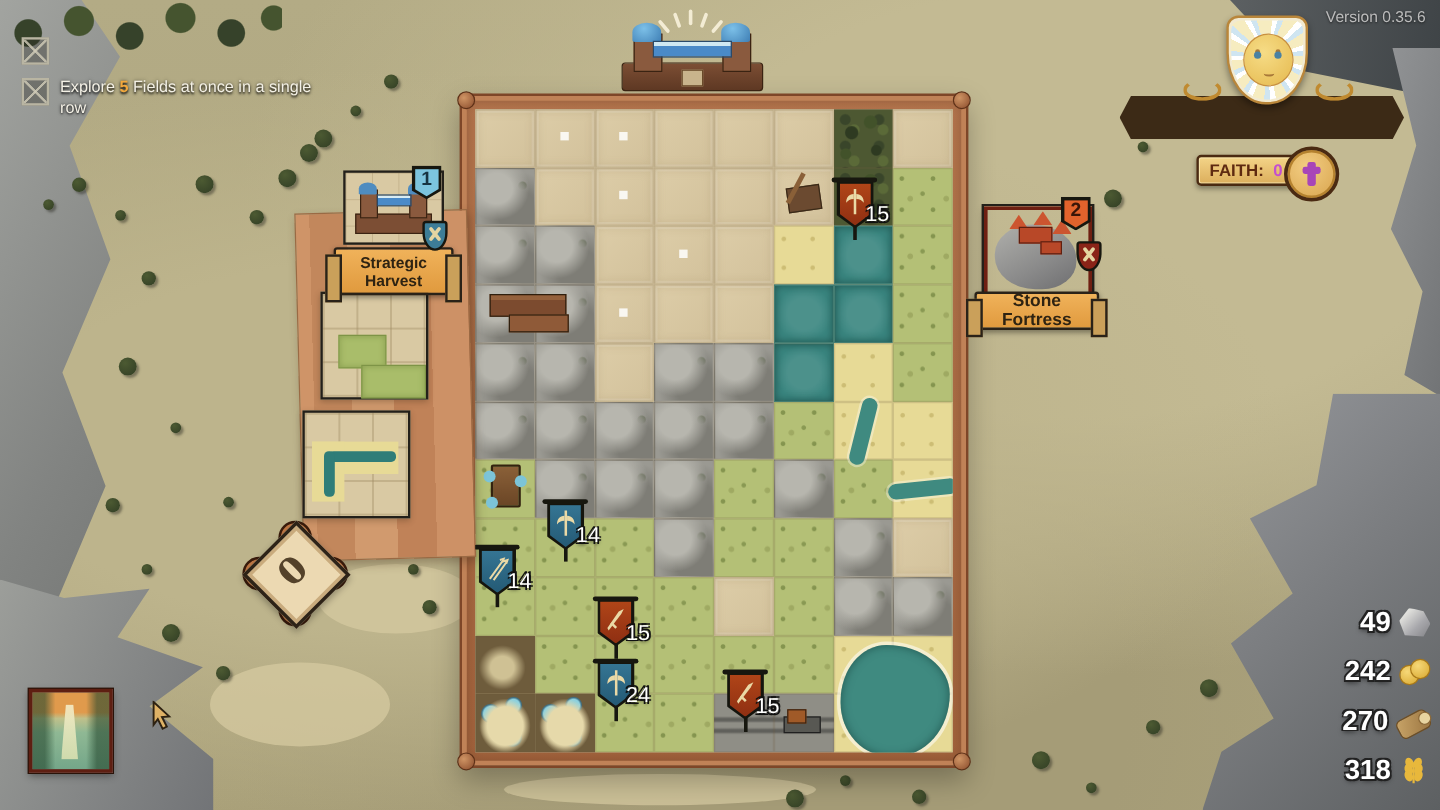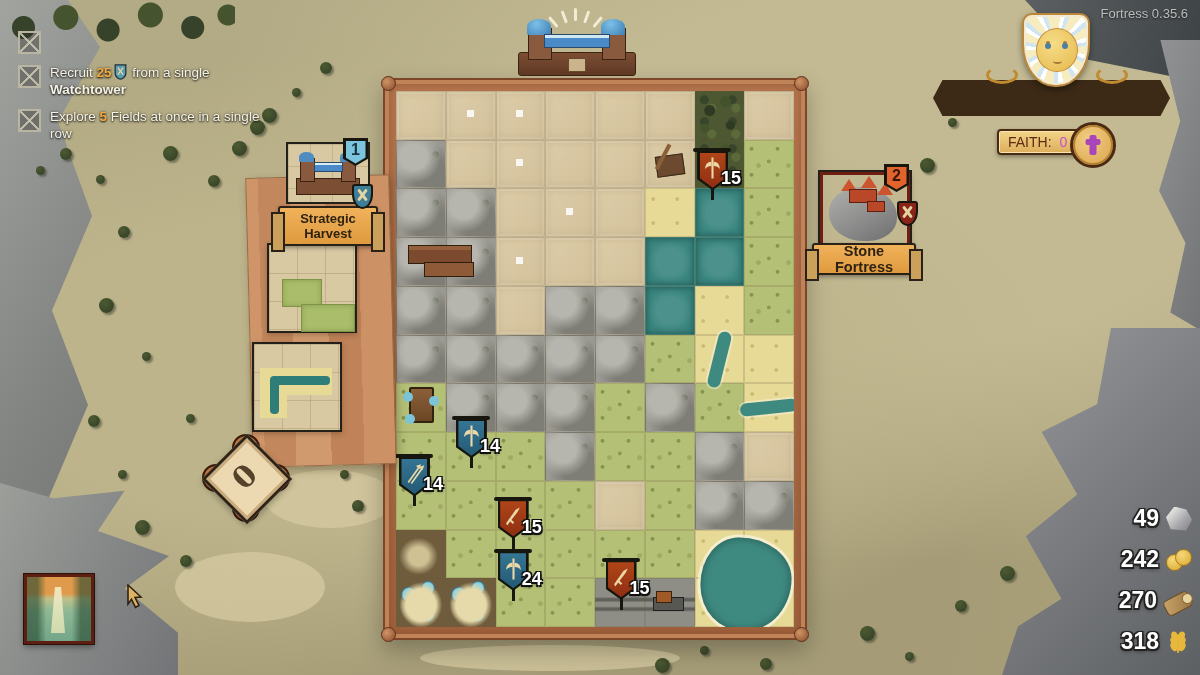--- a/index.html
+++ b/index.html
@@ -87,21 +87,21 @@
   .board-banner{position:absolute;width:34px;height:52px;z-index:5;}
   .board-banner .pole{position:absolute;left:-3px;top:0;width:38px;height:4px;background:#17170f;border-radius:2px;}
   .board-banner .stick{position:absolute;left:15px;top:38px;width:3px;height:14px;background:#17170f;}
   .board-banner .pennant{position:absolute;left:1px;top:2px;width:31px;height:40px;background:#15150e;
     clip-path:polygon(0 0,100% 0,100% 72%,50% 100%,0 72%);}
   .board-banner .pennant::before{content:'';position:absolute;inset:2.5px;clip-path:polygon(0 0,100% 0,100% 72%,50% 100%,0 72%);}
   .banner-blue .pennant::before{background:linear-gradient(#357593,#245a75);}
   .banner-red .pennant::before{background:linear-gradient(#b14категор518,#8f2f12);}
   .banner-red .pennant::before{background:linear-gradient(#b04518,#8f2f12);}
   .board-banner .picon{position:absolute;left:5px;top:5px;width:21px;height:26px;z-index:2;}
-  .board-banner .bval{position:absolute;left:25px;top:20px;font-size:18px;font-weight:bold;color:#fff;z-index:3;
+  .board-banner .bval{position:absolute;left:25px;top:20px;font-size:18px;font-weight:normal;color:#fff;z-index:3;
     text-shadow:-1.5px -1.5px 0 #111,1.5px -1.5px 0 #111,-1.5px 1.5px 0 #111,1.5px 1.5px 0 #111,0 2px 3px rgba(0,0,0,.6);}
   
   .pav-build{left:512px;top:18px;width:128px;height:60px;}
   .pav-platform{position:absolute;left:6px;top:34px;width:116px;height:22px;background:linear-gradient(#7c4e34,#5e3823);border-radius:3px;border:1px solid #3a2312;}
   .pav-tower{position:absolute;top:10px;width:22px;height:30px;background:#8a5a3e;border:1px solid #3a2312;}
   .pav-tower::before{content:'';position:absolute;left:-2px;top:-10px;width:24px;height:16px;border-radius:50% 50% 10% 10%;background:radial-gradient(circle at 40% 30%,#7cc0e8,#3f7fb5);}
   .pav-band{position:absolute;left:32px;top:16px;width:64px;height:12px;background:linear-gradient(#cfe8f2 0 28%,#4a8ac8 28%);border:1px solid #2a4a6a;}
   .pav-steps{position:absolute;left:56px;top:40px;width:16px;height:12px;background:#c9b48c;border:1px solid #6a4a2a;}
   .burst span{position:absolute;left:62px;top:-4px;width:3px;height:13px;background:#f3ecd4;border-radius:2px;transform-origin:50% 100%;}
   
@@ -130,21 +130,21 @@
   .sun-mouth{position:absolute;left:16px;top:29px;width:9px;height:4px;border-bottom:2px solid #a87838;border-radius:50%;}
   .scroll-orn{position:absolute;width:26px;height:12px;border:3px solid #c08a30;border-top-color:rgba(0,0,0,0);border-radius:50%;z-index:3;}
   .score-bar{left:933px;top:80px;width:237px;height:36px;z-index:2;}
   .score-outer{position:absolute;inset:0;background:#3c2a16;clip-path:polygon(0 50%,4% 0,96% 0,100% 50%,96% 100%,4% 100%);}
   .score-inner{position:absolute;inset:3px;background:#c9a261;clip-path:polygon(0 50%,4.4% 0,95.6% 0,100% 50%,95.6% 100%,4.4% 100%);overflow:hidden;}
   .score-fill{position:absolute;left:0;top:0;bottom:0;background:linear-gradient(#8ed4f0,#5cb4dc);}
   .score-content{position:absolute;inset:0;display:flex;align-items:center;justify-content:center;gap:7px;}
   .score-text{font-size:20px;font-weight:bold;color:#20324a;letter-spacing:1px;}
   .faith{left:997px;top:129px;display:flex;align-items:center;z-index:2;}
   .faith-plate{background:linear-gradient(#f3d488,#dcae5c);border:2px solid #4a2a12;border-radius:4px;padding:3px 26px 3px 9px;
-    box-shadow:inset 0 0 0 1px #f8e6b0,0 2px 4px rgba(0,0,0,.35);font-size:14px;font-weight:normal;}
+    box-shadow:inset 0 0 0 1px #f8e6b0,0 2px 4px rgba(0,0,0,.35);font-size:14px;font-weight:bold;}
   .faith-label{color:#5e2a10;}
   .faith-value{margin-left:4px;}
   .faith-medal{position:absolute;left:73px;top:-7px;width:40px;height:40px;border-radius:50%;
     background:radial-gradient(circle at 40% 35%,#f2cd82,#d8a34c);border:3px solid #4a2a12;box-shadow:inset 0 0 0 2px #b5822f;}
   .faith-cross{position:absolute;left:50%;top:50%;transform:translate(-50%,-50%);width:7px;height:20px;background:#a845b8;border-radius:2px;}
   .faith-cross::before{content:'';position:absolute;left:-4px;top:4px;width:15px;height:6px;background:#a845b8;border-radius:2px;}
   
   .plank{left:249px;top:176px;width:142px;height:288px;transform:rotate(-1.5deg);
     background:linear-gradient(90deg,#cf9468 0 8%,#c2875c 8% 30%,#d19a6e 30% 55%,#c08258 55% 78%,#cd9166 78%);
     border:1px solid #9a6a44;box-shadow:2px 4px 8px rgba(70,45,25,.35);}
@@ -463,35 +463,26 @@
     <div class="pav-steps"></div>
   </div>
 
   <div class="abs quest-panel">
     <div class="quest-item">
       <div class="qcheck"></div>
     </div>
     <div class="quest-item">
       <div class="qcheck"></div>
       <div class="qtext">
-        <span>Recruit </span><span class="qnum" style="color: rgb(242, 168, 60);">25</span><span class="q-ic"><svg viewBox="0 0 16 18" width="15" height="16">
-              <path d="M2 1h12v10c0 3-4 6-6 6s-6-3-6-6z" fill="#5a9cb0" stroke="#1c3038" stroke-width="1.4"></path>
-              <path d="M5 12L11 4M11 12L5 4" stroke="#e5d5a2" stroke-width="1.6"></path>
-            </svg></span><span> from a single </span><b>Watchtower</b>
-      </div>
-    </div>
-    <div class="quest-item">
-      <div class="qcheck"></div>
-      <div class="qtext">
         <span>Explore </span><span class="qnum" style="color: rgb(242, 168, 60);">5</span><span> Fields at once in a single row</span>
       </div>
     </div>
   </div>
 
-  <div class="abs version">Fortress 0.35.6</div>
+  <div class="abs version">Version 0.35.6</div>
 
   <div class="abs sun-shield">
     <div class="sun-rays"></div>
     <div class="sun-face">
         <div class="sun-mouth"></div>
       </div>
   </div>
   <div class="scroll-orn" style="left:986px;top:66px;"></div>
   <div class="scroll-orn" style="left:1096px;top:66px;"></div>
   <div class="abs score-bar">

